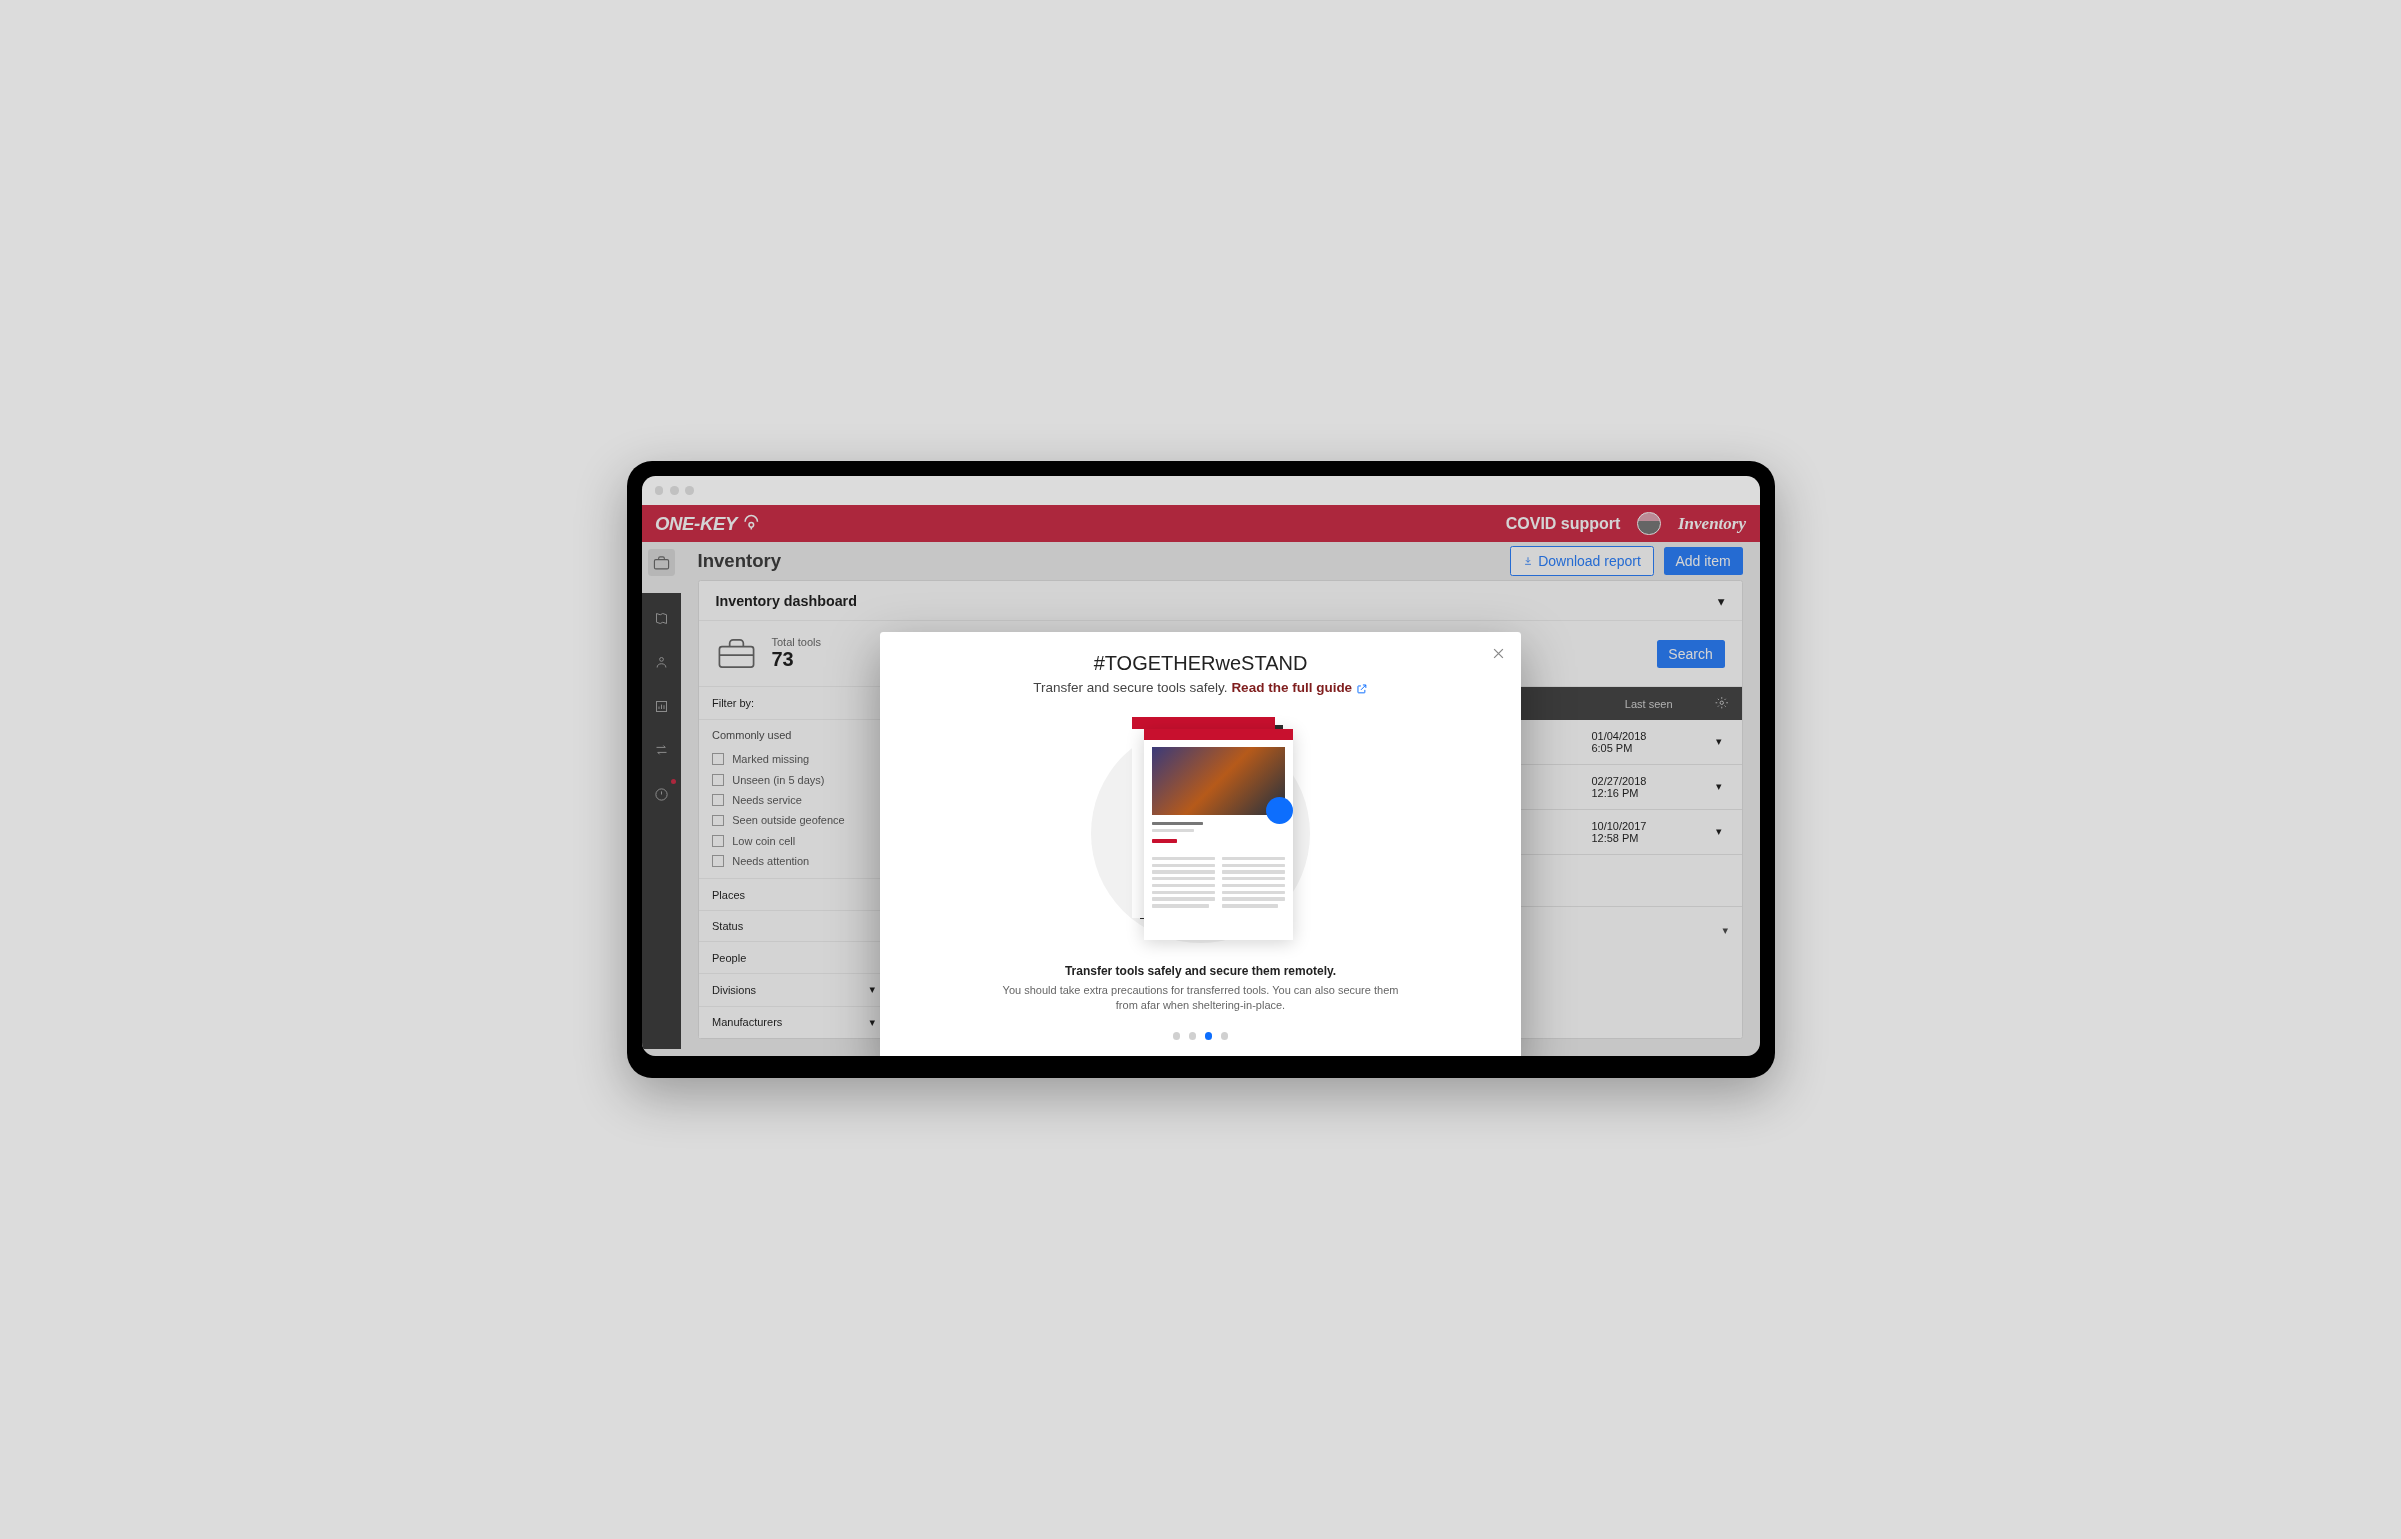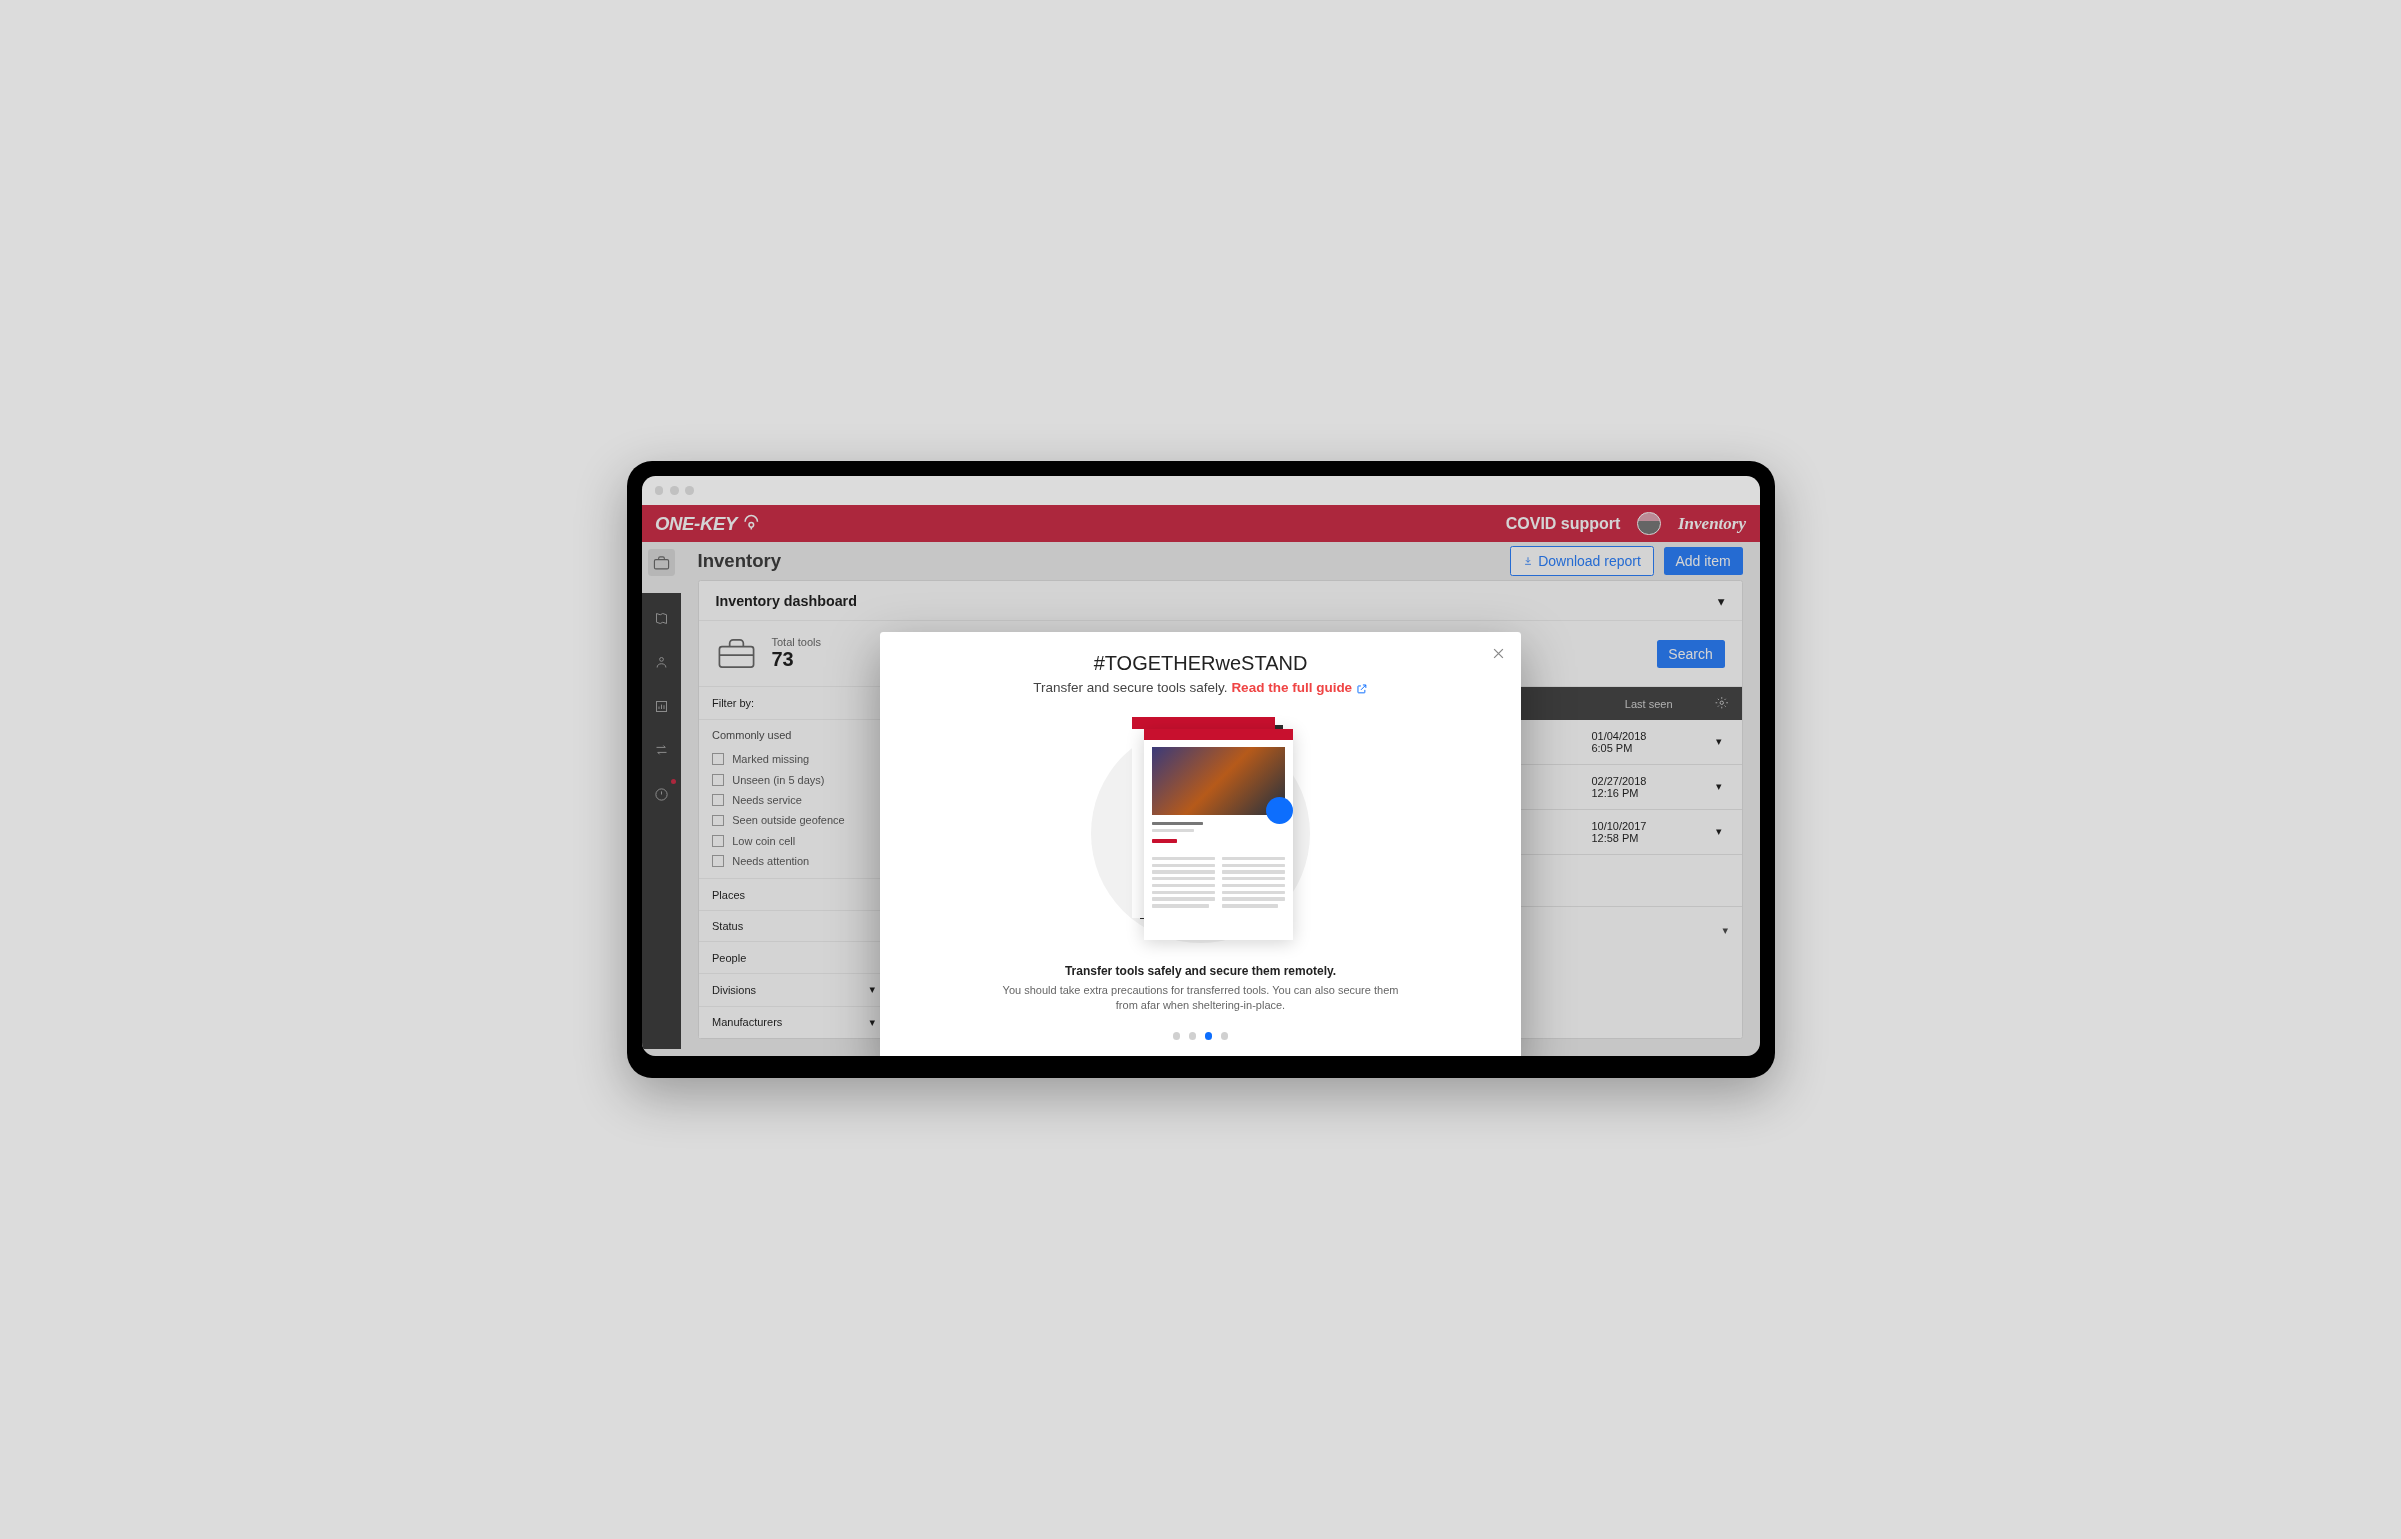--- a/index.html
+++ b/index.html
@@ -183,21 +183,21 @@
 }
 .close-x {
   position: absolute;
   top: 13.5px;
   right: 15px;
   color: #888;
   cursor: pointer;
 }
 .modal-hash { font-size: 20px; font-weight: 500; color: #222; margin-bottom: 5px; }
 .modal-sub { font-size: 13.5px; color: #444; }
-.modal-sub .read-link { color: #ef4444; font-weight: 600; cursor: pointer; }
+.modal-sub .read-link { color: #7f1d1d; font-weight: 600; cursor: pointer; }
 .modal-illustration {
   margin: 18.6px auto 22px;
   width: 253px;
   height: 228px;
   position: relative;
 }
 .doc-back {
   position: absolute;
   width: 143px;
   height: 194px;

